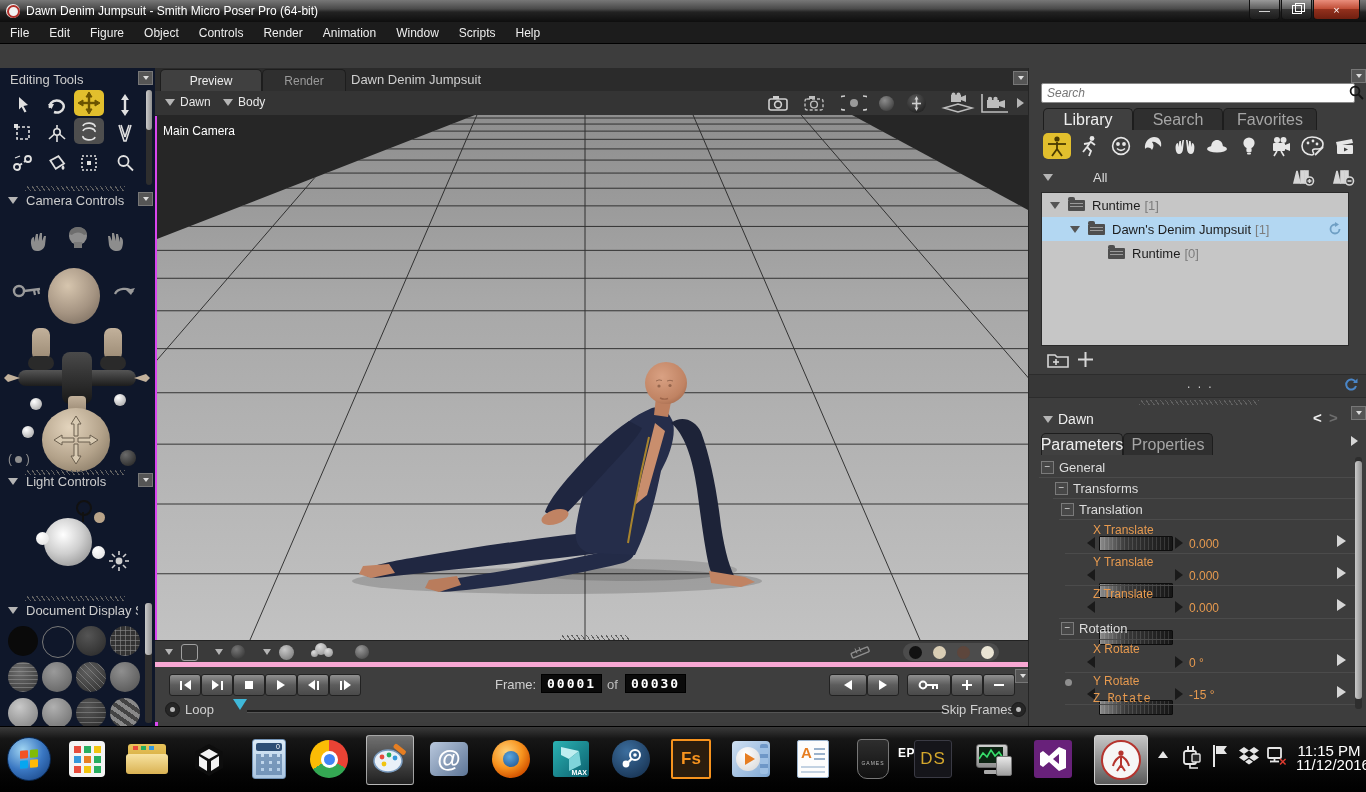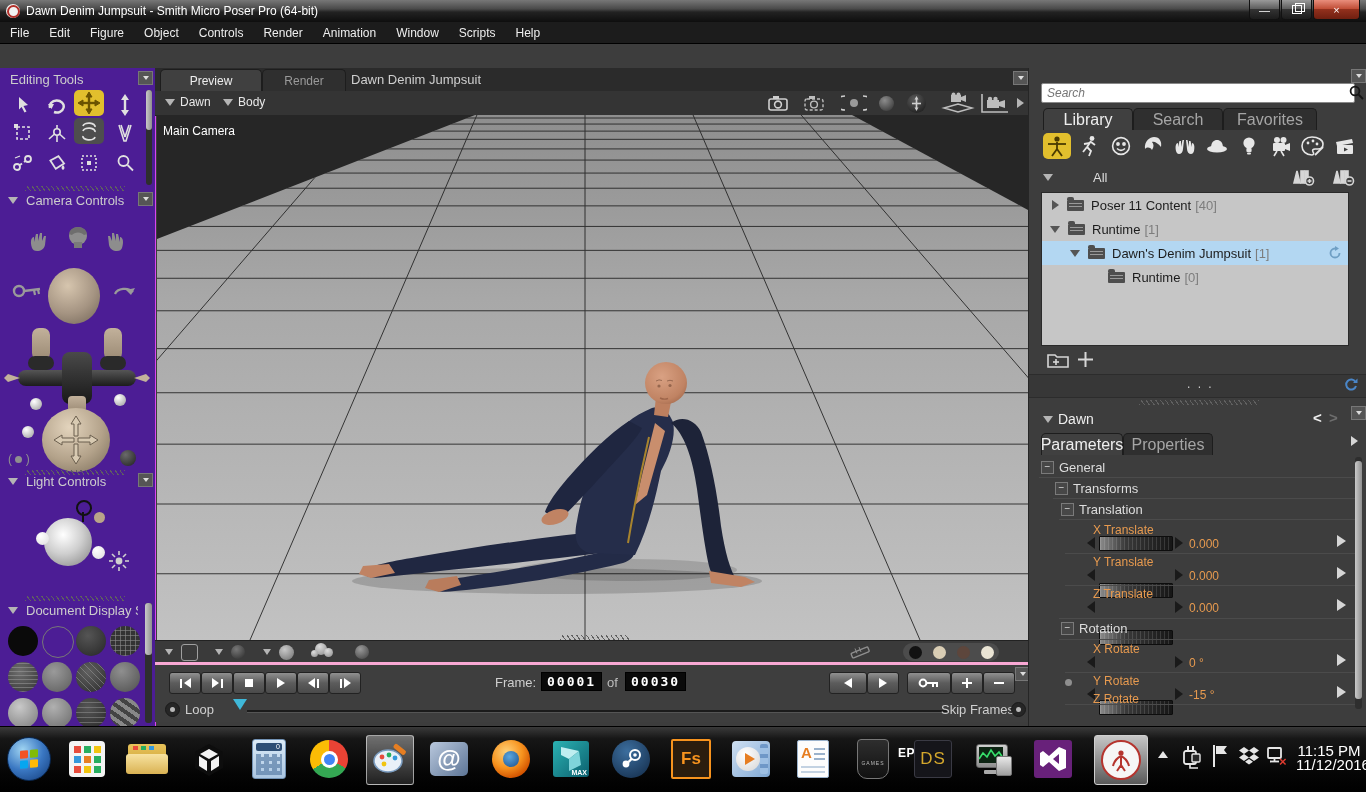--- a/index.html
+++ b/index.html
@@ -37,38 +37,38 @@
   
   .paneltitle{font-size:13px;color:#ccc;}
   .tri-d{width:0;height:0;border-left:5px solid transparent;border-right:5px solid transparent;border-top:7px solid #b5b5b5;}
   .tri-r{width:0;height:0;border-top:5px solid transparent;border-bottom:5px solid transparent;border-left:7px solid #b5b5b5;}
   .menu-box{width:13px;height:12px;background:#555;border:1px solid #777;display:flex;align-items:center;justify-content:center;}
   .menu-box i{width:0;height:0;border-left:3px solid transparent;border-right:3px solid transparent;border-top:4px solid #ddd;}
   .hatch{height:5px;background:repeating-linear-gradient(55deg,#606060 0 1px,transparent 1px 4px);}
   .vscroll{background:#2e2e2e;border-radius:3px;}
   .vscroll b{display:block;background:linear-gradient(90deg,#c9c9c9,#8f8f8f);border-radius:3px;}
   
-  #leftcol{left:0;top:68px;width:155px;height:658px;background:#4c1d95;border-right:1px solid #d946ef;}
+  #leftcol{left:0;top:68px;width:155px;height:658px;background:#0f172a;border-right:3px solid #d946ef;}
   .toolcell{position:absolute;width:30px;height:26px;display:flex;align-items:center;justify-content:center;border-radius:5px;}
   .toolcell.sel-yellow{background:#e2bf2d;}
   .toolcell.sel-gray{background:#4e4e4e;}
   .sphere{border-radius:50%;}
   
   #docrow{left:155px;top:68px;width:873px;height:23px;background:#2b2b2b;}
   .doctab{position:absolute;top:1px;height:21px;border-radius:5px 5px 0 0;font-size:12px;display:flex;align-items:center;justify-content:center;border:1px solid #1d1d1d;border-bottom:none;background:#2f2f2f;color:#9a9a9a;}
   .doctab.active{background:#404040;color:#eee;}
   #selrow{left:155px;top:91px;width:873px;height:24px;background:#343434;border-bottom:1px solid #222;}
   .ddl{display:flex;align-items:center;gap:5px;color:#e8e8e8;font-size:12px;}
   .vpicon{position:absolute;top:3px;}
   #viewport{left:157px;top:115px;width:871px;height:525px;background:#262626;overflow:hidden;}
   #mainCamLabel{left:6px;top:9px;font-size:12px;color:#fff;z-index:5;}
   
   #stylerow{left:155px;top:640px;width:873px;height:22px;background:#3a3a3a;border-top:1px solid #222;}
   .mini-tri{width:0;height:0;border-left:4px solid transparent;border-right:4px solid transparent;border-top:6px solid #b5b5b5;}
-  #animbar{left:155px;top:662px;width:873px;height:34px;background:#3e3e3e;border-top:3px solid #f9a8d4;}
+  #animbar{left:155px;top:662px;width:873px;height:34px;background:#3e3e3e;border-top:5px solid #f9a8d4;}
   .transbtn{height:20px;border-radius:3px;border:1px solid #222;background:linear-gradient(#909090,#5c5c5c 50%,#4a4a4a);
     display:flex;align-items:center;justify-content:center;gap:2px;}
   .g-bar{width:2px;height:9px;background:#fff;}
   .g-sq{width:8px;height:8px;background:#fff;}
   .g-tl{width:0;height:0;border-top:5px solid transparent;border-bottom:5px solid transparent;border-right:8px solid #fff;}
   .g-tr{width:0;height:0;border-top:5px solid transparent;border-bottom:5px solid transparent;border-left:8px solid #fff;}
   .g-plus{position:relative;width:10px;height:10px;}
   .g-plus::before{content:"";position:absolute;left:0;top:4px;width:10px;height:2px;background:#fff;}
   .g-plus::after{content:"";position:absolute;left:4px;top:0;width:2px;height:10px;background:#fff;}
   .g-minus{width:10px;height:2px;background:#fff;}
@@ -712,26 +712,20 @@
     <svg class="abs" style="left:302px;top:100px;" width="24" height="18" viewBox="0 0 24 18" stroke="#d6d6d6" fill="none" stroke-width="1.6">
         <path d="M3,15 L6,3 L9,15 Z" fill="#d6d6d6"></path>
         <rect x="10" y="3" width="3" height="12" fill="#d6d6d6"></rect>
         <rect x="14" y="3" width="3" height="12" fill="#d6d6d6"></rect>
         <circle cx="18.5" cy="13" r="4" fill="#3d3d3d"></circle>
         <line x1="16.5" y1="13" x2="20.5" y2="13"></line>
       </svg>
 
     <div id="tree" class="abs">
       <div class="trow">
-        <span class="exp-r" style="margin-left:10px;"></span>
-        <span class="folder" style="margin-left:8px;"></span>
-        <span style="margin-left:7px;">Poser 11 Content</span>
-        <span class="count">[40]</span>
-      </div>
-      <div class="trow">
         <span class="exp-d" style="margin-left:8px;"></span>
         <span class="folder" style="margin-left:8px;"></span>
         <span style="margin-left:7px;">Runtime</span>
         <span class="count">[1]</span>
       </div>
       <div class="trow sel">
         <span class="exp-d" style="margin-left:28px;"></span>
         <span class="folder" style="margin-left:8px;"></span>
         <span style="margin-left:7px;">Dawn's Denim Jumpsuit</span>
         <span class="count">[1]</span>
@@ -831,21 +825,21 @@
 
       <div class="abs sphere" style="left:36px;top:224px;width:7px;height:7px;background:#8f8f8f;"></div>
       <span class="abs params-label" style="left:64px;top:219px;">Y Rotate</span>
       <div class="abs darrow-l" style="left:58px;top:233px;"></div>
 
       <div class="abs darrow-r" style="left:146px;top:233px;"></div>
       <span class="abs params-label" style="left:160px;top:233px;">-15 °</span>
       <div class="abs rowarrow" style="left:308px;top:231px;"></div>
       <div class="sepline" style="left:36px;top:249px;width:290px;"></div>
 
-      <span class="abs params-label" style="left:64px;top:237px;">Z Rotate</span>
+      <span class="abs params-label" style="left:64px;top:237px;font-family:Liberation Mono, monospace;">Z Rotate</span>
 
       <div class="vscroll abs" style="left:326px;top:2px;width:7px;height:252px;">
           <b style="width:7px;height:238px;margin-top:4px;"></b>
         </div>
     </div>
   </div>
 
   <div id="taskbar" class="abs">
 
     <div class="tbapp" style="left:6px;">

